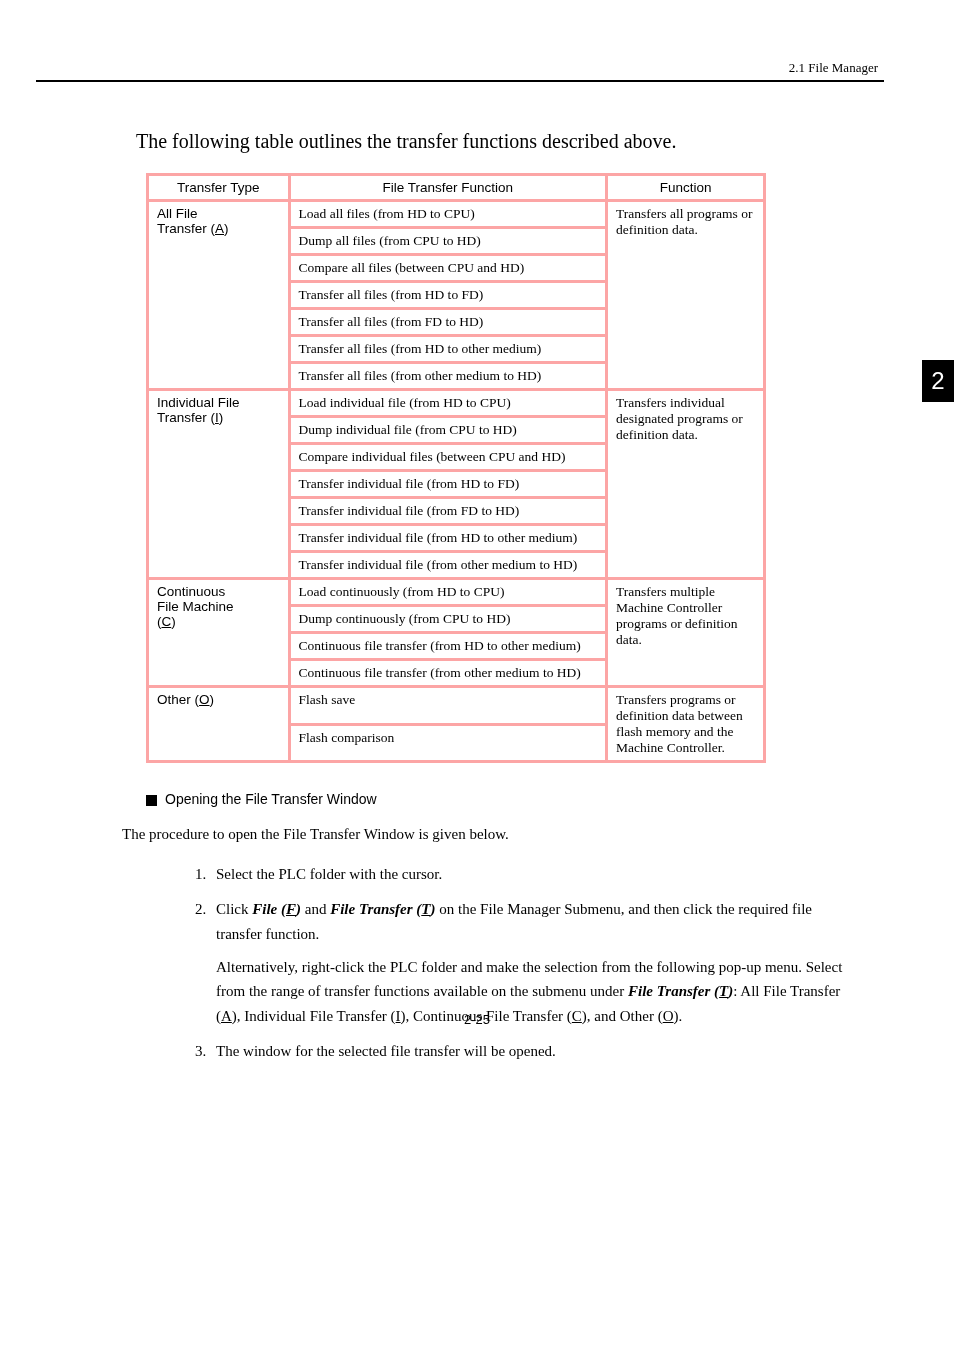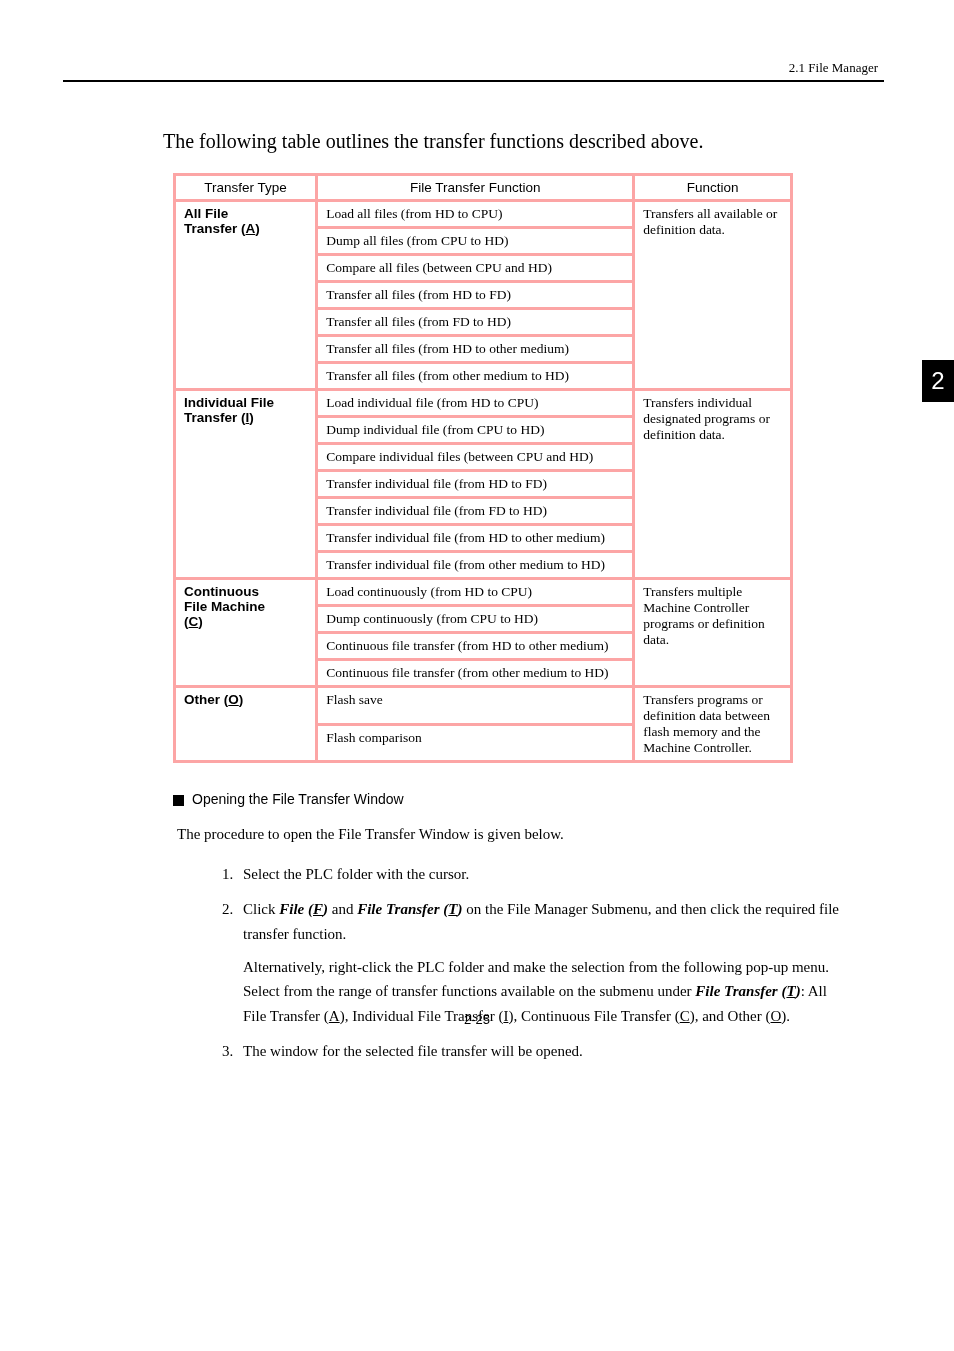--- a/index.html
+++ b/index.html
@@ -8,21 +8,21 @@
     font-family: "Times New Roman", Times, serif;
     font-size: 14px;
     color: #000;
     background: #fff;
   }
   .page {
     width: 954px;
     height: 1064px;
     position: relative;
     box-sizing: border-box;
-    padding: 60px 70px 40px 63px;
+    padding: 60px 70px 40px 36px;
   }
   .header-area {
     position: relative;
     margin-bottom: 10px;
   }
   .header-label {
     text-align: right;
     font-size: 13px;
     margin-bottom: 4px;
     padding-right: 6px;
@@ -51,21 +51,21 @@
     text-align: left;
   }
   table.transfer-table th {
     font-weight: normal;
     text-align: center;
     font-family: Arial, Helvetica, sans-serif;
   }
   .col-type {
     width: 130px;
     font-family: Arial, Helvetica, sans-serif;
-    font-weight: bold;
+    font-weight: normal;
   }
   .col-func {
     width: 330px;
   }
   .col-desc {
     width: 150px;
     font-family: "Times New Roman", Times, serif;
   }
   .underline { text-decoration: underline; }
   .side-tab {
@@ -84,21 +84,21 @@
   .section-heading {
     margin: 28px 0 16px 110px;
     font-family: Arial, Helvetica, sans-serif;
     font-size: 14px;
   }
   .sq {
     display:inline-block;
     width:11px;height:11px;background:#000;margin-right:8px;vertical-align:middle;
   }
   .body-text {
-    margin-left: 114px;
+    margin-left: 86px;
     margin-right: 40px;
     font-size: 15px;
     line-height: 1.55;
   }
   ol.steps {
     margin: 16px 0 0 150px;
     padding-left: 24px;
     font-size: 15px;
     line-height: 1.65;
   }
@@ -140,21 +140,21 @@
       </tr>
     </thead>
     <tbody>
 
       <tr>
         <td class="col-type" rowspan="7">
           <span>All File</span><br>
           <span>Transfer (</span><span class="underline">A</span><span>)</span>
         </td>
         <td class="col-func">Load all files (from HD to CPU)</td>
-        <td class="col-desc" rowspan="7">Transfers all available or definition data.</td>
+        <td class="col-desc" rowspan="7">Transfers all programs or definition data.</td>
       </tr>
       <tr>
           <td class="col-func">Dump all files (from CPU to HD)</td>
         </tr>
       <tr>
           <td class="col-func">Compare all files (between CPU and HD)</td>
         </tr>
       <tr>
           <td class="col-func">Transfer all files (from HD to FD)</td>
         </tr>

